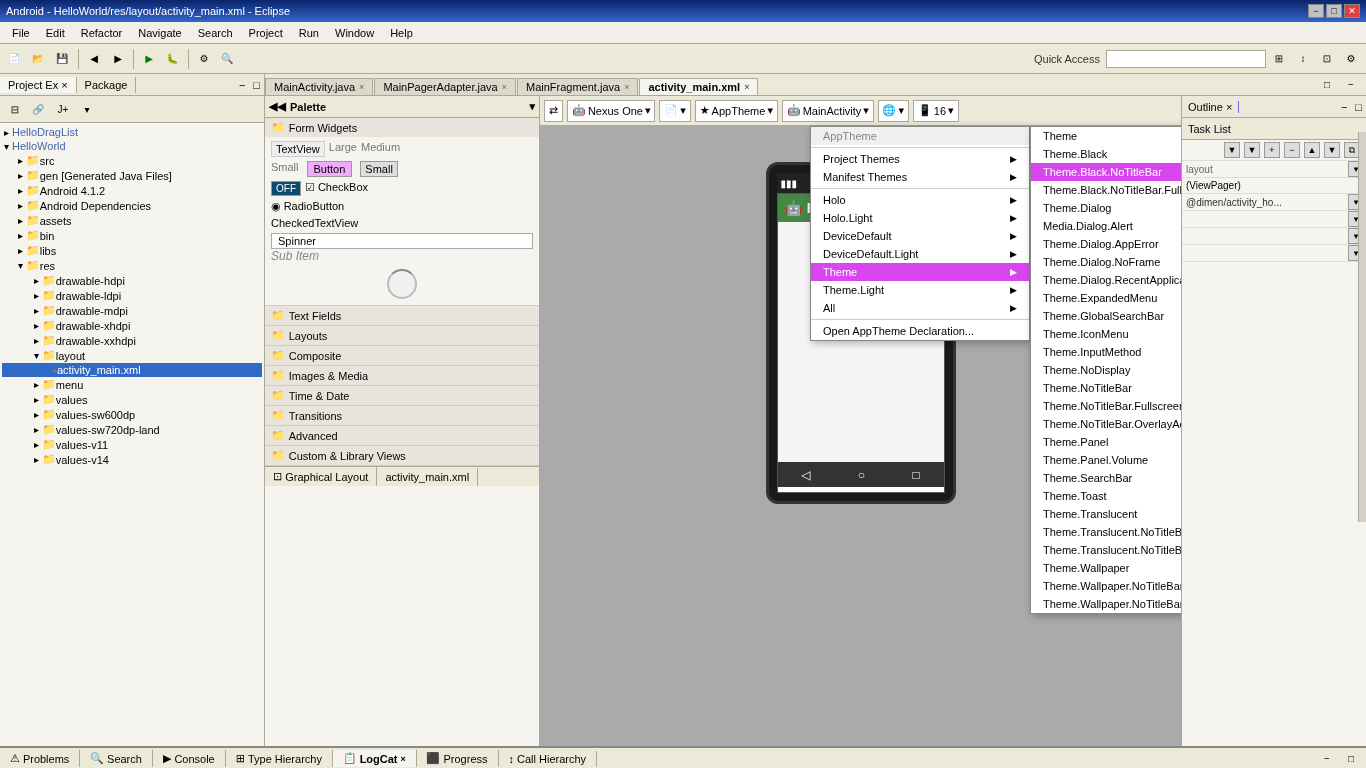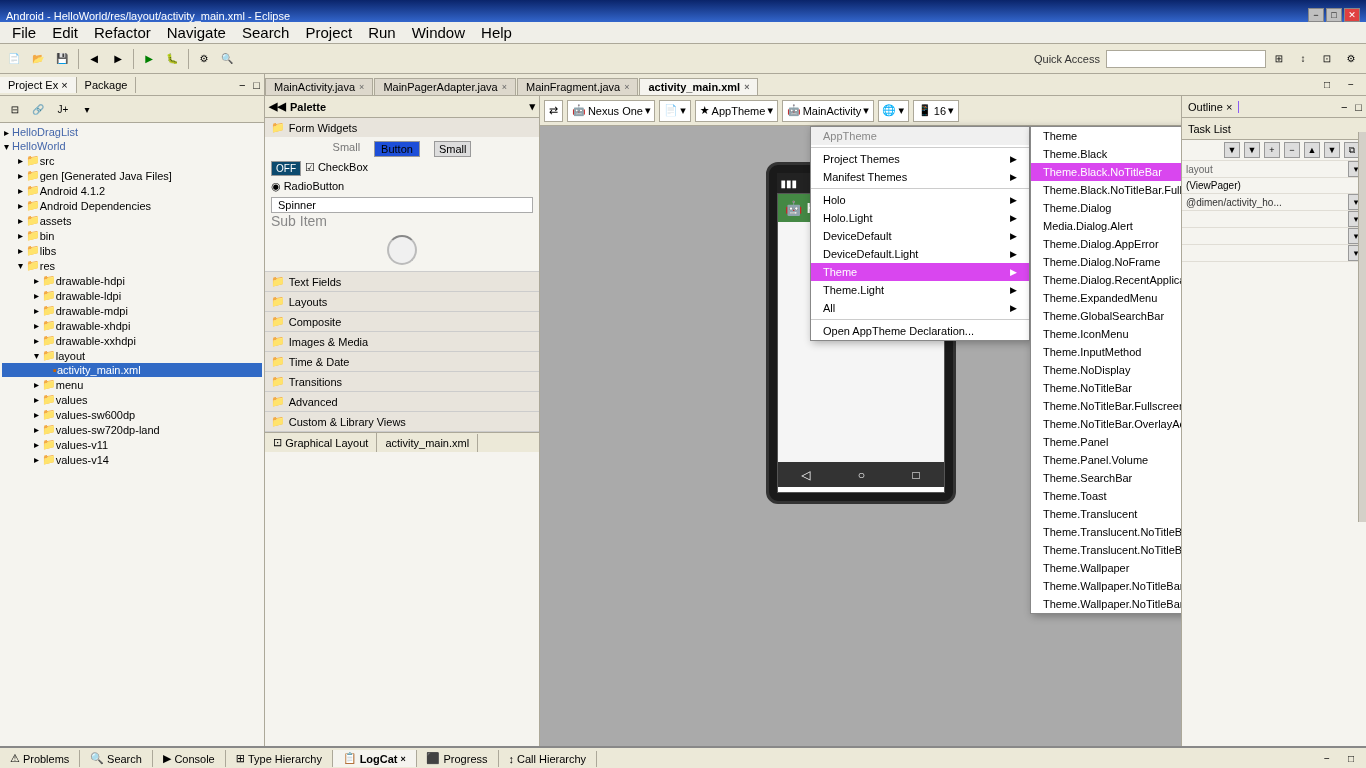--- a/index.html
+++ b/index.html
@@ -1,26 +1,26 @@
 <!DOCTYPE html>
 <html><head>
   <meta charset="utf-8">
   <style>
     * { box-sizing: border-box; margin: 0; padding: 0; }
     body { font-family: 'Segoe UI', Tahoma, Arial, sans-serif; font-size: 11px; background: #d4d0c8; overflow: hidden; width: 1366px; height: 768px; }
 
     
-    #title-bar { background: linear-gradient(to bottom, #0a246a, #3366cc); color: white; height: 22px; display: flex; align-items: flex-end; padding: 0 6px; justify-content: space-between; }
+    #title-bar { background: linear-gradient(to bottom, #0a246a, #3366cc); color: white; height: 22px; display: flex; align-items: center; padding: 0 6px; justify-content: space-between; }
     #title-bar-controls { display: flex; gap: 2px; }
     .title-btn { width: 16px; height: 14px; background: #c0c0c0; border: 1px solid #888; font-size: 9px; display: flex; align-items: center; justify-content: center; cursor: pointer; color: black; }
     .title-btn.close { background: #e04040; color: white; }
 
     
     #menu-bar { background: #f0efe8; border-bottom: 1px solid #aca899; height: 22px; display: flex; align-items: center; padding: 0 4px; }
-    .menu-item { padding: 2px 8px; cursor: pointer; font-size: 15px; }
+    .menu-item { padding: 2px 8px; cursor: pointer; font-size: 11px; }
 
     
     #toolbar { background: #ece9d8; border-bottom: 1px solid #aca899; height: 30px; display: flex; align-items: center; padding: 0 4px; gap: 2px; }
     .tb-btn { height: 22px; min-width: 22px; border: 1px solid transparent; background: transparent; cursor: pointer; display: flex; align-items: center; justify-content: center; font-size: 10px; padding: 0 2px; }
     .tb-separator { width: 1px; height: 20px; background: #aca899; margin: 0 2px; }
     #quick-access-label { margin-left: auto; font-size: 11px; color: #333; }
     #quick-access-bar { display: flex; align-items: center; gap: 2px; margin-left: 4px; }
 
     
     #main-layout { display: flex; height: calc(768px - 22px - 22px - 30px - 22px); }
@@ -296,36 +296,44 @@
           <span>Palette</span>
           <span style="margin-left:auto;">▾</span>
         </div>
 
         <div class="palette-section">
           <div class="palette-section-header">
             <span class="folder-icon">📁</span>
             <span>Form Widgets</span>
           </div>
           <div class="palette-section-content">
-            <div style="display:flex; gap:14px; flex-wrap:wrap; padding:2px;justify-content:center;">
+            <div style="display:flex; gap:4px; flex-wrap:wrap; padding:2px;">
+              <span style="border:1px solid #ccc; padding:1px 4px; background:#eee; font-size:11px;">TextView</span>
+              <span style="color:#777; font-size:11px;">Large</span>
+              <span style="color:#777; font-size:11px;">Medium</span>
+            </div>
+            <div style="display:flex; gap:8px; flex-wrap:wrap; padding:2px;">
               <span style="color:#777; font-size:11px;">Small</span>
-              <span style="border:1px solid #999; padding:1px 6px; background:#1d4ed8; font-size:11px;">Button</span>
+              <span style="border:1px solid #999; padding:1px 6px; background:#f0abfc; font-size:11px;">Button</span>
               <span style="border:1px solid #999; padding:1px 4px; background:#ddd; font-size:11px;">Small</span>
             </div>
             <div style="display:flex; gap:4px; padding:2px;">
               <span style="border:1px solid #999; padding:1px 4px; background:#0c4a6e; color:white; font-size:10px;">OFF</span>
               <span style="font-size:11px;">☑ CheckBox</span>
             </div>
             <div style="padding:2px;">
               <span style="font-size:11px;">◉ RadioButton</span>
             </div>
             <div style="padding:2px;">
+              <span style="font-size:11px;">CheckedTextView</span>
+            </div>
+            <div style="padding:2px;">
               <div style="display:flex; flex-direction:column; gap:0;">
                 <span style="border:1px solid #aaa; background:white; padding:1px 6px; font-size:11px; display:block;">Spinner</span>
-                <span style="font-size:14px; color:#888;">Sub Item</span>
+                <span style="font-size:12px; color:#888;font-style:italic;">Sub Item</span>
               </div>
             </div>
             <div style="display:flex; justify-content:center; padding:4px;">
               <div style="width:30px; height:30px; border:2px solid #bbb; border-radius:50%; border-top-color:#888; background:#f0f0f0;"></div>
             </div>
           </div>
         </div>
 
         <div class="palette-section">
           <div class="palette-section-header">

